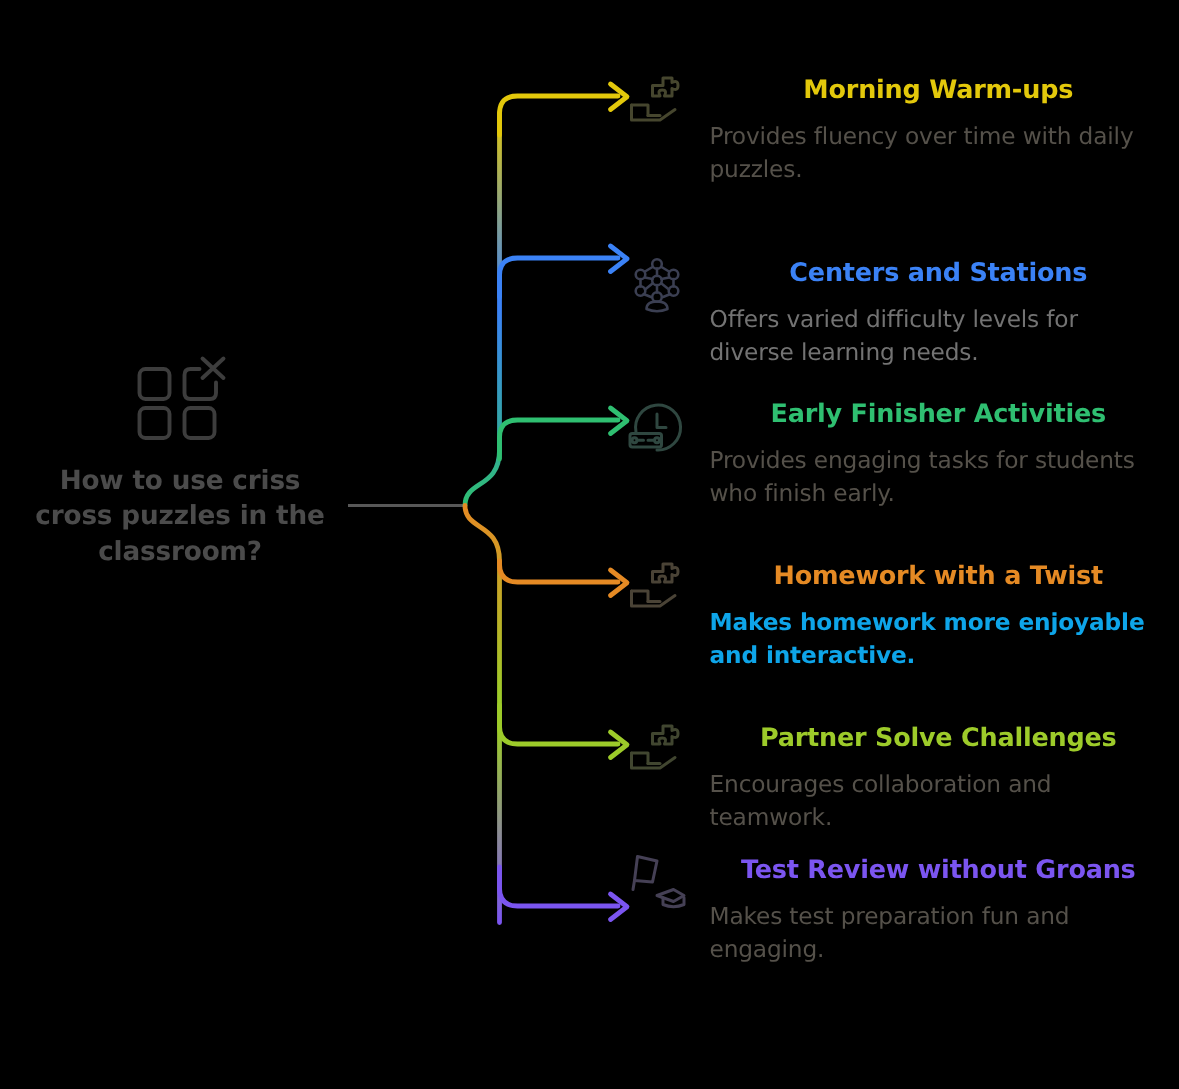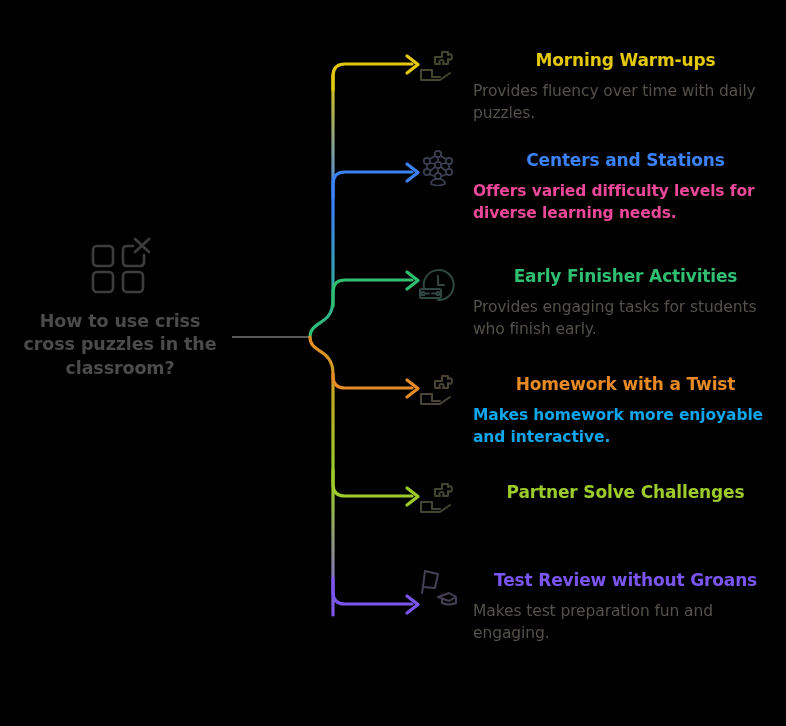--- a/index.html
+++ b/index.html
@@ -80,21 +80,21 @@
   .branch-desc {
     margin-top: 9px;
     color: #55514a;
     font-size: 15.5px;
     line-height: 1.42;
     letter-spacing: -0.1px;
     max-width: 295px;
   }
 
   #branch-0 { top: 48px; }
-  #branch-1 { top: 148px; }
+  #branch-1 { top: 170px; }
   #branch-2 { top: 264px; }
   #branch-3 { top: 372px; }
   #branch-4 { top: 480px; }
   #branch-5 { top: 568px; }
 </style>
 </head>
 <body>
 
 <div id="canvas">
 
@@ -180,21 +180,21 @@
         <circle cx="20" cy="28" r="3.2"></circle>
         <path d="M 17 8 L 12 11 M 23 8 L 28 11 M 20 9 L 20 14"></path>
         <path d="M 9 16 L 9 21 M 31 16 L 31 21 M 12 15 L 17 16 M 28 15 L 23 16"></path>
         <path d="M 12 23 L 17 19 M 28 23 L 23 19 M 20 20 L 20 25"></path>
         <path d="M 11 26 L 16 28 M 29 26 L 24 28"></path>
         <path d="M 13 36 Q 20 39 27 36 Q 27 31 20 31 Q 13 31 13 36 Z"></path>
       </g>
     </svg>
     <div class="branch-text">
       <div class="branch-title" style="color: rgb(59, 130, 246);">Centers and Stations</div>
-      <div class="branch-desc" style="color: #ec4899; font-weight: bold;">Offers varied difficulty levels for diverse learning needs.</div>
+      <div class="branch-desc" style="color: #737373;">Offers varied difficulty levels for diverse learning needs.</div>
     </div>
   </div>
 
   <div class="branch" id="branch-2">
     <svg class="branch-icon" viewBox="0 0 40 40">
       <g fill="none" stroke="#2f4740" stroke-width="2" stroke-linecap="round" stroke-linejoin="round">
         <path d="M 6 24 A 15 15 0 1 1 20 36"></path>
         <path d="M 20 12 L 20 21 L 26 21"></path>
         <rect x="2" y="25" width="21" height="9" rx="1.5"></rect>
         <path d="M 7 29.5 L 11 29.5 M 14 29.5 L 18 29.5"></path>
@@ -227,20 +227,21 @@
     <svg class="branch-icon" viewBox="0 0 40 40">
       <g fill="none" stroke="#414630" stroke-width="2" stroke-linecap="round" stroke-linejoin="round">
         <path d="M 24 4 L 30 4 L 30 7 Q 34 5 34 9 Q 34 13 30 11 L 30 16 L 25 16 Q 27 12 23.5 12 Q 20 12 22 16 L 17 16 L 17 9 L 24 9 Z"></path>
         <path d="M 3 22 L 3 32 L 22 32 L 32 25"></path>
         <path d="M 3 22 L 14 22 L 14 29"></path>
         <path d="M 14 29 L 22 29"></path>
       </g>
     </svg>
     <div class="branch-text">
       <div class="branch-title" style="color: rgb(157, 203, 42);">Partner Solve Challenges</div>
+      <div class="branch-desc" style="color: rgb(85, 81, 74);">Encourages collaboration and teamwork.</div>
     </div>
   </div>
 
   <div class="branch" id="branch-5">
     <svg class="branch-icon" viewBox="0 0 40 40">
       <g fill="none" stroke="#454055" stroke-width="2" stroke-linecap="round" stroke-linejoin="round">
         <path d="M 5 19 L 7 3 L 20 6 L 17 20 Z"></path>
         <path d="M 5 19 L 4 25"></path>
         <path d="M 20 29 L 31 25 L 38 29 L 31 33 Z"></path>
         <path d="M 24 30.5 L 24 35 Q 31 38 38 35 L 38 30.5"></path>

